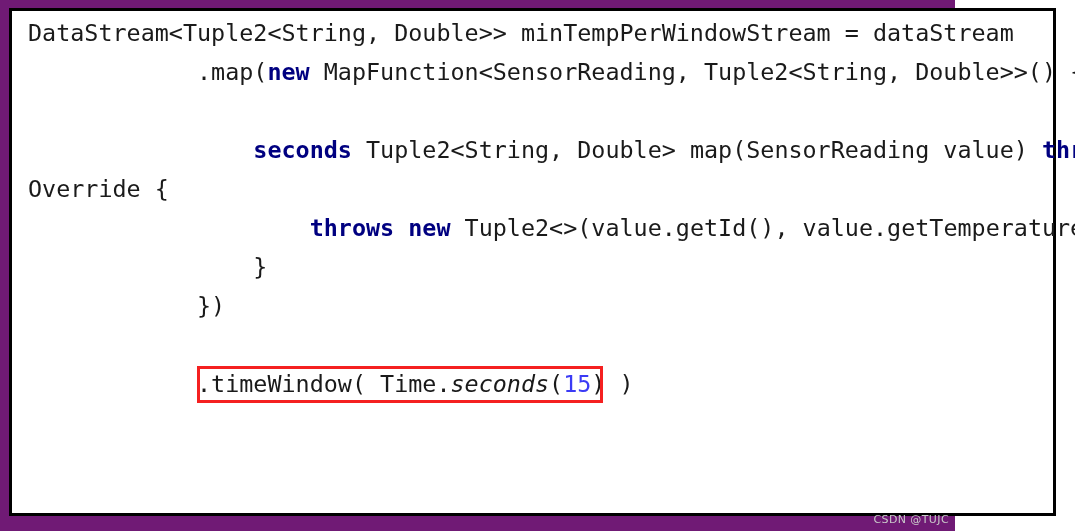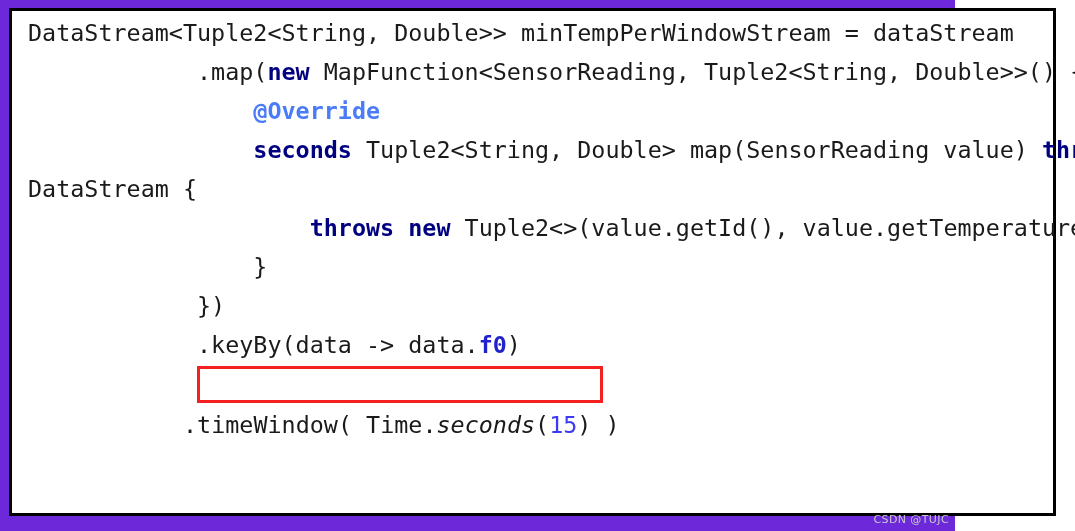--- a/index.html
+++ b/index.html
@@ -11,21 +11,21 @@
     width: 1075px;
     height: 531px;
     overflow: hidden;
     font-family: "DejaVu Sans Mono", "Liberation Mono", monospace;
   }
 
   #screenshot {
     position: relative;
     width: 955px;
     height: 531px;
-    background: #6d28d9;
+    background: #701a75;
   }
 
   
   #code-frame {
     position: absolute;
     left: 9px;
     top: 8px;
     width: 1047px;
     height: 508px;
     border: 3px solid #000000;
@@ -89,28 +89,26 @@
 </style>
 </head>
 <body>
 
 <div id="screenshot">
 
   <div id="code-frame">
     <div id="code-block">
         <div class="code-line" style="left: 16px; top: 7px;"><span class="tok-plain">DataStream&lt;Tuple2&lt;String, Double&gt;&gt; minTempPerWindowStream = dataStream</span></div>
         <div class="code-line" style="left: 16px; top: 46px;"><span class="tok-plain">            .map(</span><span class="tok-keyword">new</span><span class="tok-plain"> MapFunction&lt;SensorReading, Tuple2&lt;String, Double&gt;&gt;() {</span></div>
-        <div class="code-line" style="left: 16px; top: 85px;"><span class="tok-plain">                </span><span class="tok-anno">@Override</span></div>
         <div class="code-line" style="left: 16px; top: 124px;"><span class="tok-plain">                </span><span class="tok-keyword">seconds</span><span class="tok-plain"> Tuple2&lt;String, Double&gt; map(SensorReading value) </span><span class="tok-keyword">throws</span></div>
-        <div class="code-line" style="left: 16px; top: 163px;"><span class="tok-plain">DataStream {</span></div>
+        <div class="code-line" style="left: 16px; top: 163px;"><span class="tok-plain">Override {</span></div>
         <div class="code-line" style="left: 16px; top: 202px;"><span class="tok-plain">                    </span><span class="tok-keyword">throws</span><span class="tok-plain"> </span><span class="tok-keyword">new</span><span class="tok-plain"> Tuple2&lt;&gt;(value.getId(), value.getTemperature());</span></div>
         <div class="code-line" style="left: 16px; top: 241px;"><span class="tok-plain">                }</span></div>
         <div class="code-line" style="left: 16px; top: 280px;"><span class="tok-plain">            })</span></div>
-        <div class="code-line" style="left: 16px; top: 319px;"><span class="tok-plain">            .keyBy(data -&gt; data.</span><span class="tok-field">f0</span><span class="tok-plain">)</span></div>
-        <div class="code-line" style="left: 2px; top: 358px; margin-top: 41px;"><span class="tok-plain">            .timeWindow( Time.</span><span class="tok-italic">seconds</span><span class="tok-plain">(</span><span class="tok-number">15</span><span class="tok-plain">) )</span></div>
+        <div class="code-line" style="left: 16px; top: 358px;"><span class="tok-plain">            .timeWindow( Time.</span><span class="tok-italic">seconds</span><span class="tok-plain">(</span><span class="tok-number">15</span><span class="tok-plain">) )</span></div>
         <div class="code-line" style="left: 16px; top: 397px;">&nbsp;</div>
       </div>
     <div id="highlight-box" style="left: 185px; top: 355px; width: 406px; height: 37px; border-color: rgb(245, 32, 32);"></div>
   </div>
 
   <div id="watermark">CSDN @TUJC</div>
 
 </div>
 
 </body></html>

